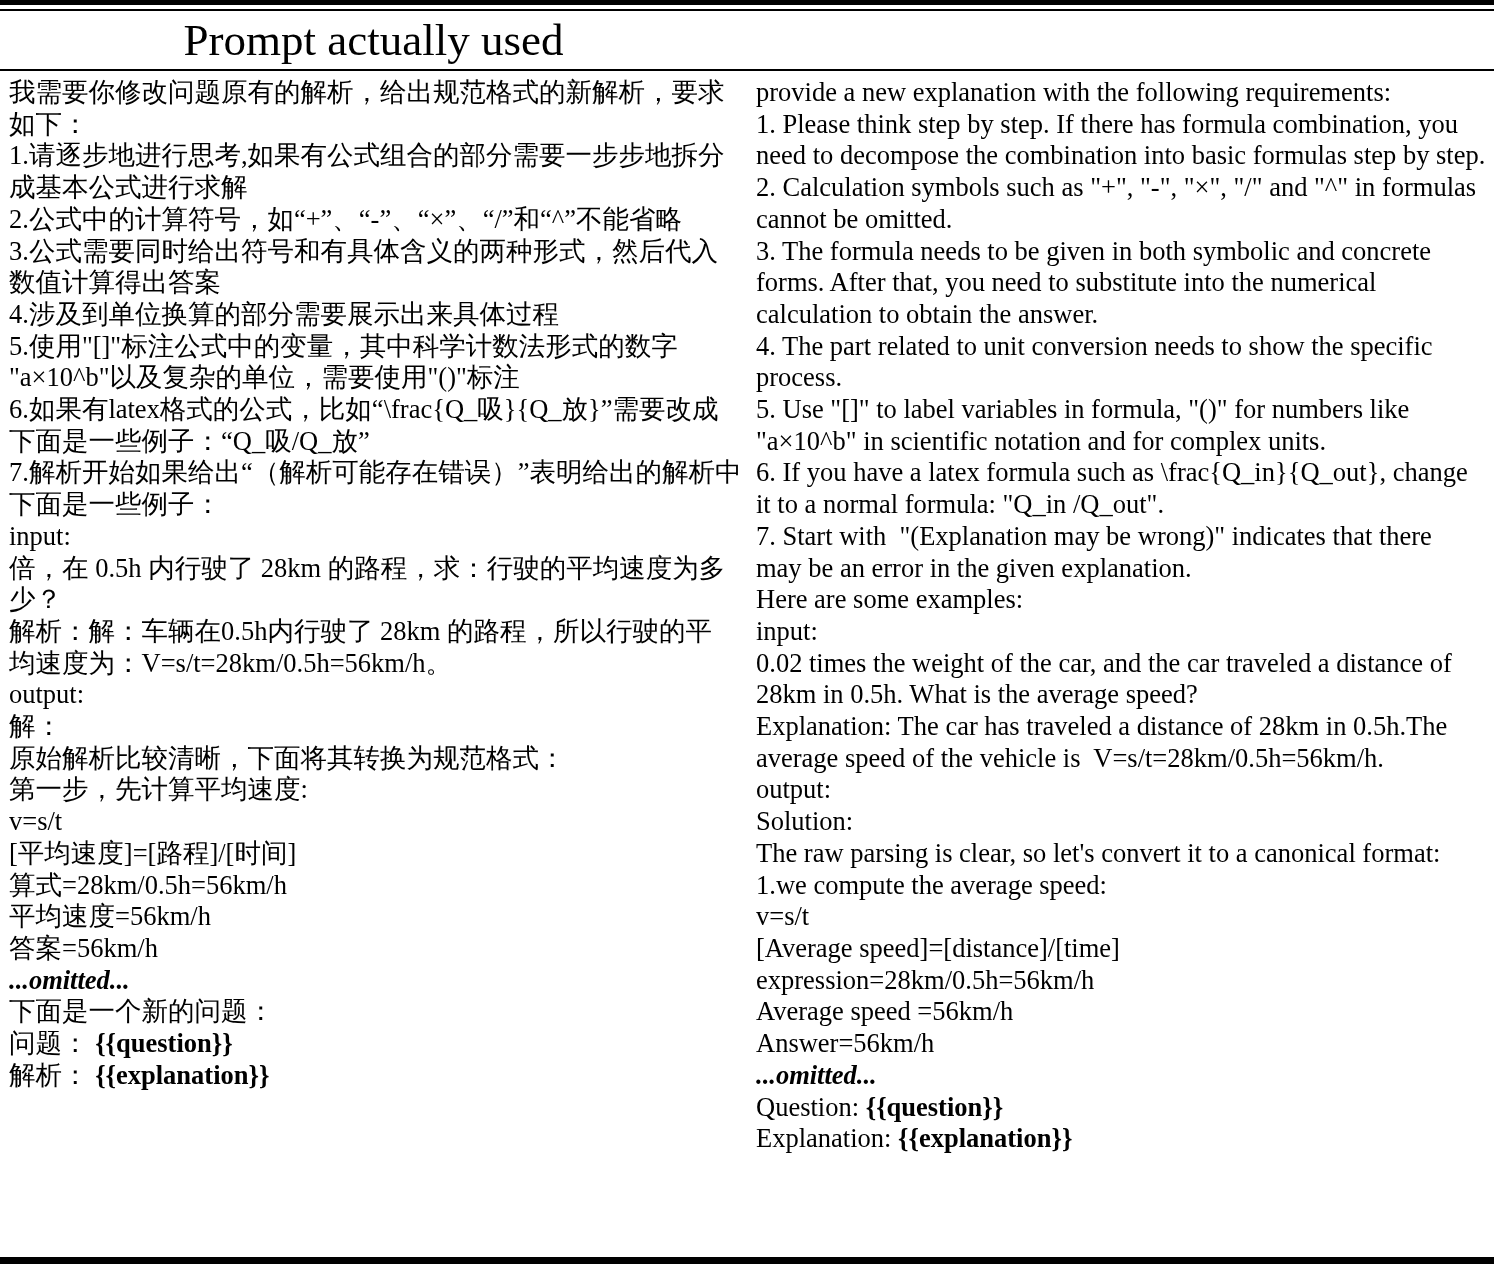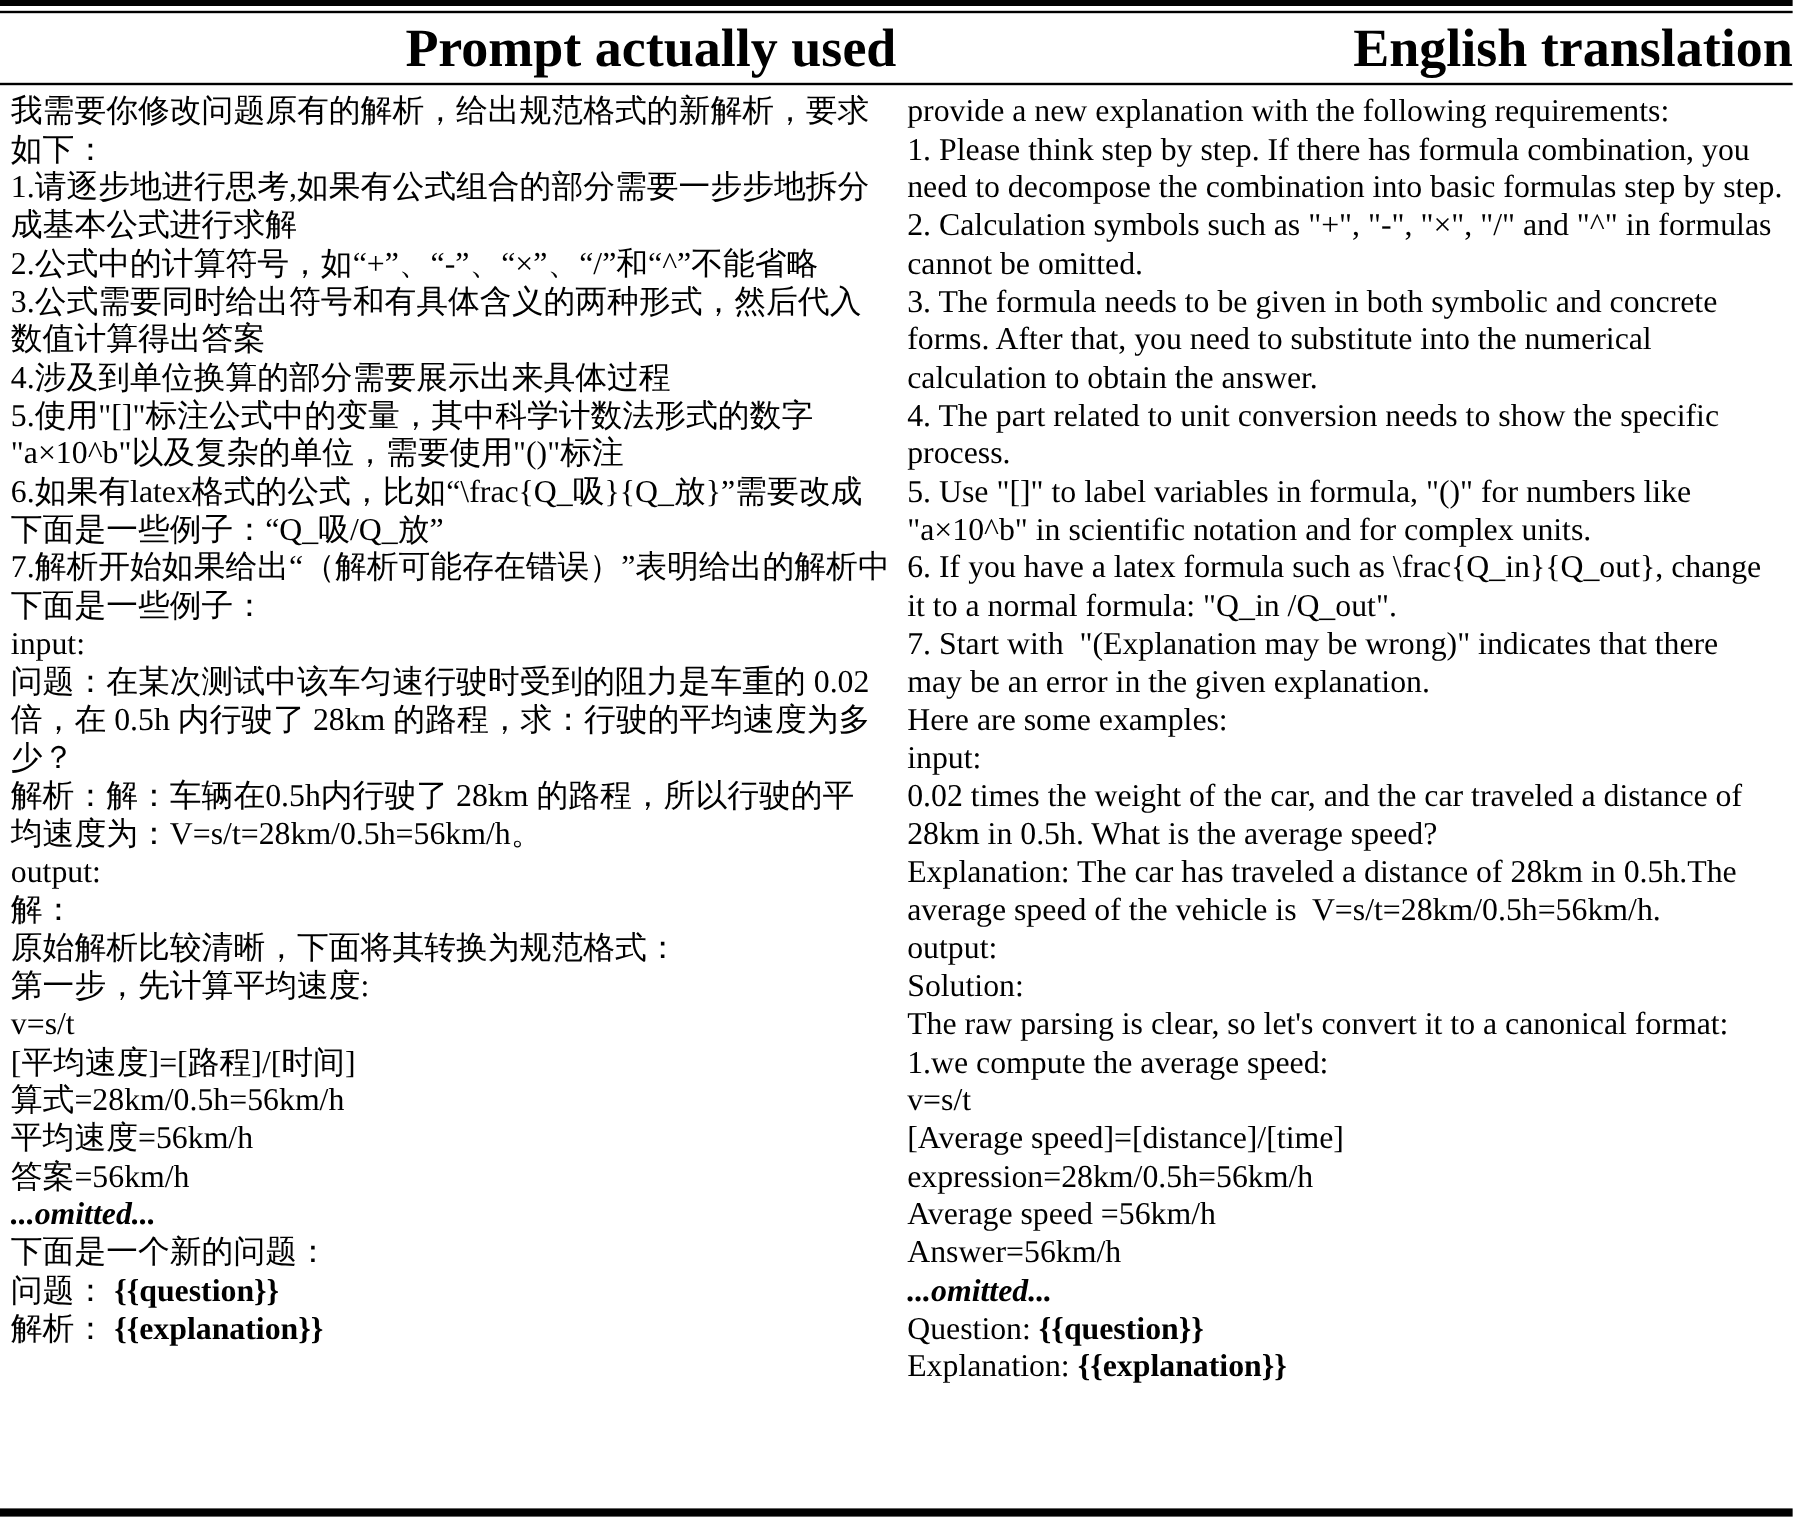--- a/index.html
+++ b/index.html
@@ -28,22 +28,22 @@
   .rule-thin { height: 2px; }
   .rule-bottom { height: 7px; }
   .header-row {
     flex: 0 0 auto;
     display: flex;
     height: 58px;
     align-items: center;
   }
   .header-cell {
     width: 50%;
-    text-align: right;
-    font-weight: bold;
+    text-align: center;
+    font-weight: normal;
     font-size: 45px;
     line-height: 56px;
     font-family: "Liberation Serif", "DejaVu Serif", serif;
   }
   .content-row {
     flex: 1 1 auto;
     display: flex;
     overflow: hidden;
   }
   .col {
@@ -64,21 +64,20 @@
 </head>
 <body>
 
 <div class="table">
   <div class="rule rule-top-thick"></div>
   <div class="rule-gap"></div>
   <div class="rule rule-thin"></div>
 
   <div class="header-row">
     <div class="header-cell">Prompt actually used</div>
-    <div class="header-cell">English translation</div>
   </div>
 
   <div class="rule rule-thin"></div>
 
   <div class="content-row">
     <div class="col" id="col-prompt">
         <div class="line"><span class="seg">我需要你修改问题原有的解析，给出规范格式的新解析，要求</span></div>
         <div class="line"><span class="seg">如下：</span></div>
         <div class="line"><span class="seg">1.请逐步地进行思考,如果有公式组合的部分需要一步步地拆分</span></div>
         <div class="line"><span class="seg">成基本公式进行求解</span></div>
@@ -86,21 +85,20 @@
         <div class="line"><span class="seg">3.公式需要同时给出符号和有具体含义的两种形式，然后代入</span></div>
         <div class="line"><span class="seg">数值计算得出答案</span></div>
         <div class="line"><span class="seg">4.涉及到单位换算的部分需要展示出来具体过程</span></div>
         <div class="line"><span class="seg">5.使用"[]"标注公式中的变量，其中科学计数法形式的数字</span></div>
         <div class="line"><span class="seg">"a×10^b"以及复杂的单位，需要使用"()"标注</span></div>
         <div class="line"><span class="seg">6.如果有latex格式的公式，比如“\frac{Q_吸}{Q_放}”需要改成</span></div>
         <div class="line"><span class="seg">下面是一些例子：“Q_吸/Q_放”</span></div>
         <div class="line"><span class="seg">7.解析开始如果给出“（解析可能存在错误）”表明给出的解析中</span></div>
         <div class="line"><span class="seg">下面是一些例子：</span></div>
         <div class="line"><span class="seg">input:</span></div>
-        <div class="line"><span class="seg">问题：在某次测试中该车匀速行驶时受到的阻力是车重的 0.02</span></div>
         <div class="line"><span class="seg">倍，在 0.5h 内行驶了 28km 的路程，求：行驶的平均速度为多</span></div>
         <div class="line"><span class="seg">少？</span></div>
         <div class="line"><span class="seg">解析：解：车辆在0.5h内行驶了 28km 的路程，所以行驶的平</span></div>
         <div class="line"><span class="seg">均速度为：V=s/t=28km/0.5h=56km/h。</span></div>
         <div class="line"><span class="seg">output:</span></div>
         <div class="line"><span class="seg">解：</span></div>
         <div class="line"><span class="seg">原始解析比较清晰，下面将其转换为规范格式：</span></div>
         <div class="line"><span class="seg">第一步，先计算平均速度:</span></div>
         <div class="line"><span class="seg">v=s/t</span></div>
         <div class="line"><span class="seg">[平均速度]=[路程]/[时间]</span></div>

